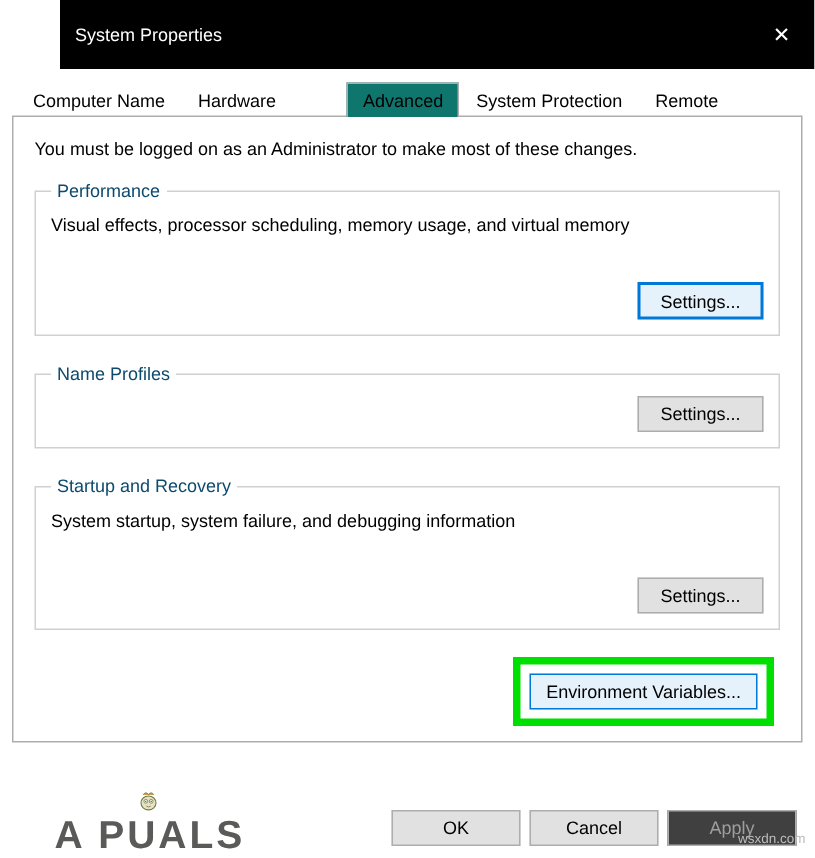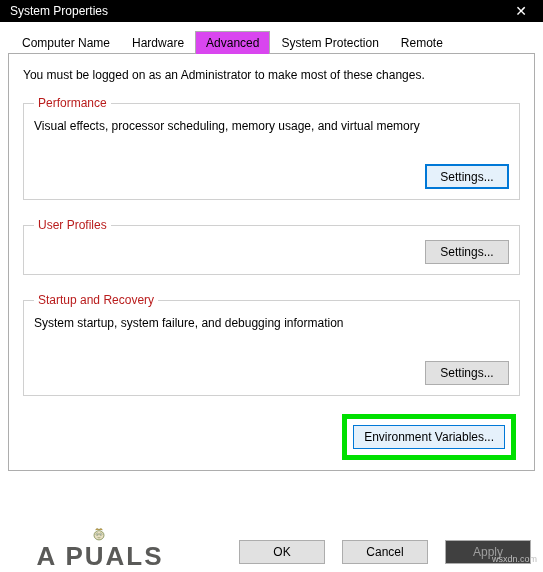--- a/index.html
+++ b/index.html
@@ -8,25 +8,26 @@
   font-size: 12px;
   background: #fff;
   width: 543px;
   height: 572px;
   position: relative;
   overflow: hidden;
 }
 .titlebar {
   background: #000;
   color: #fff;
-  height: 22px;
+  height: 46px;
   display: flex;
   align-items: center;
   justify-content: space-between;
   padding-left: 10px;
+  margin-left: 40px;
 }
 .titlebar-title { font-size: 12px; }
 .titlebar-close {
   width: 44px;
   height: 31px;
   display: flex;
   align-items: center;
   justify-content: center;
   font-size: 14px;
   cursor: default;
@@ -46,41 +47,42 @@
   border-bottom: none;
   font-size: 12px;
   color: #000;
   position: relative;
   top: 1px;
   background: #fff;
 }
 .tab.active {
   border-color: #adadad;
   z-index: 2;
-  background: #d946ef;
+  background: #0f766e;
+  margin-left: 36px;
 }
 .tab-panel {
   border: 1px solid #adadad;
   padding: 14px 14px 10px 14px;
   background: #fff;
   position: relative;
 }
 .intro-text {
   margin-bottom: 14px;
   color: #000;
 }
 fieldset.group {
   border: 1px solid #d0d0d0;
   padding: 8px 10px 10px 10px;
   margin-bottom: 18px;
 }
 fieldset.group legend {
   font-size: 12px;
   padding: 0 4px;
-  color: #b91c1c;
+  color: #0c4a6e;
 }
 .group-desc {
   color: #000;
   margin-bottom: 30px;
   line-height: 1.35;
 }
 .btn-row {
   display: flex;
   justify-content: flex-end;
 }
@@ -121,21 +123,21 @@
   font-family: inherit;
   font-size: 12px;
   padding: 0 10px;
   cursor: default;
 }
 .bottom-bar {
   position: absolute;
   bottom: 8px;
   right: 12px;
   display: flex;
-  gap: 17px;
+  gap: 6px;
   border-radius: 12px;
 }
 button.bottom-btn {
   width: 86px;
   height: 24px;
   background: #e1e1e1;
   border: 1px solid #adadad;
   font-family: inherit;
   font-size: 12px;
   cursor: default;
@@ -193,21 +195,21 @@
 
     <fieldset class="group">
       <legend>Performance</legend>
       <div class="group-desc">Visual effects, processor scheduling, memory usage, and virtual memory</div>
       <div class="btn-row">
         <button class="win-btn highlight-blue">Settings...</button>
       </div>
     </fieldset>
 
     <fieldset class="group">
-      <legend>User Profiles</legend>
+      <legend>Name Profiles</legend>
       <div class="btn-row">
         <button class="win-btn">Settings...</button>
       </div>
     </fieldset>
 
     <fieldset class="group">
       <legend>Startup and Recovery</legend>
       <div class="group-desc">System startup, system failure, and debugging information</div>
       <div class="btn-row">
         <button class="win-btn">Settings...</button>

